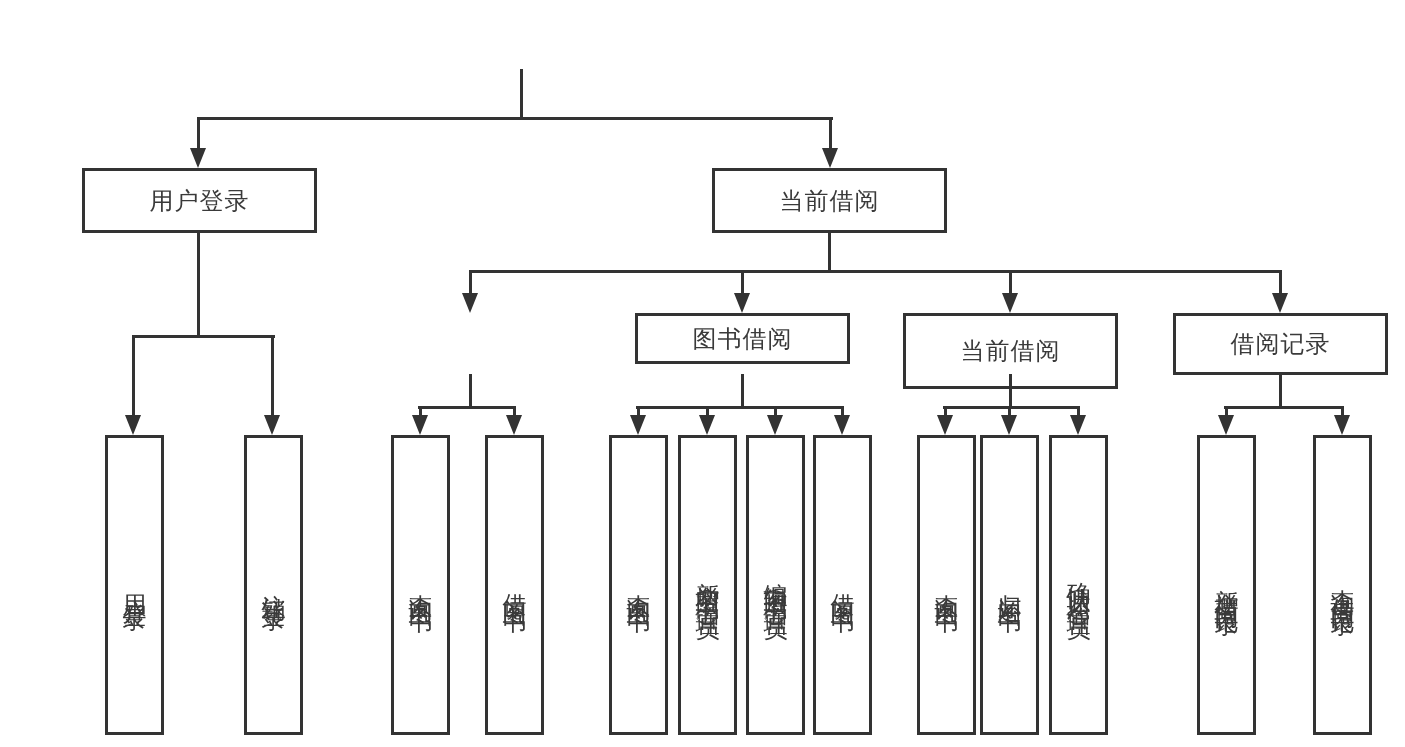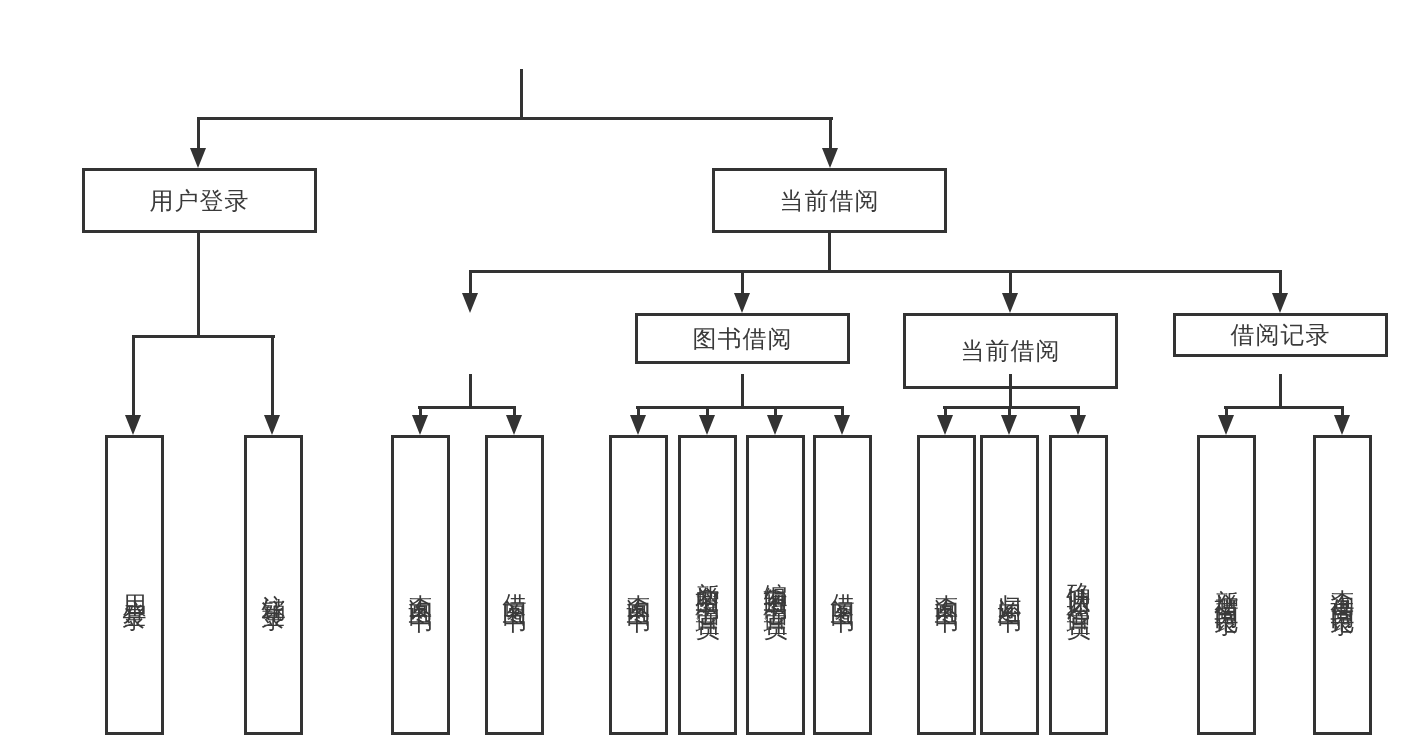--- a/index.html
+++ b/index.html
@@ -52,21 +52,21 @@
 
 
   <div class="box" style="left:635px;top:313px;width:215px;height:51px">
     <span>图书借阅</span>
   </div>
 
   <div class="box" style="left:903px;top:313px;width:215px;height:76px">
     <span>当前借阅</span>
   </div>
 
-  <div class="box" style="left:1173px;top:313px;width:215px;height:44px">
+  <div class="box" style="left:1173px;top:313px;width:215px;height:62px">
     <span>借阅记录</span>
   </div>
 
   <div class="box leaf" style="left:105px">
     <span class="lbl">用户登录</span>
   </div>
   <div class="box leaf" style="left:244px">
     <span class="lbl">注销登录</span>
   </div>
 

